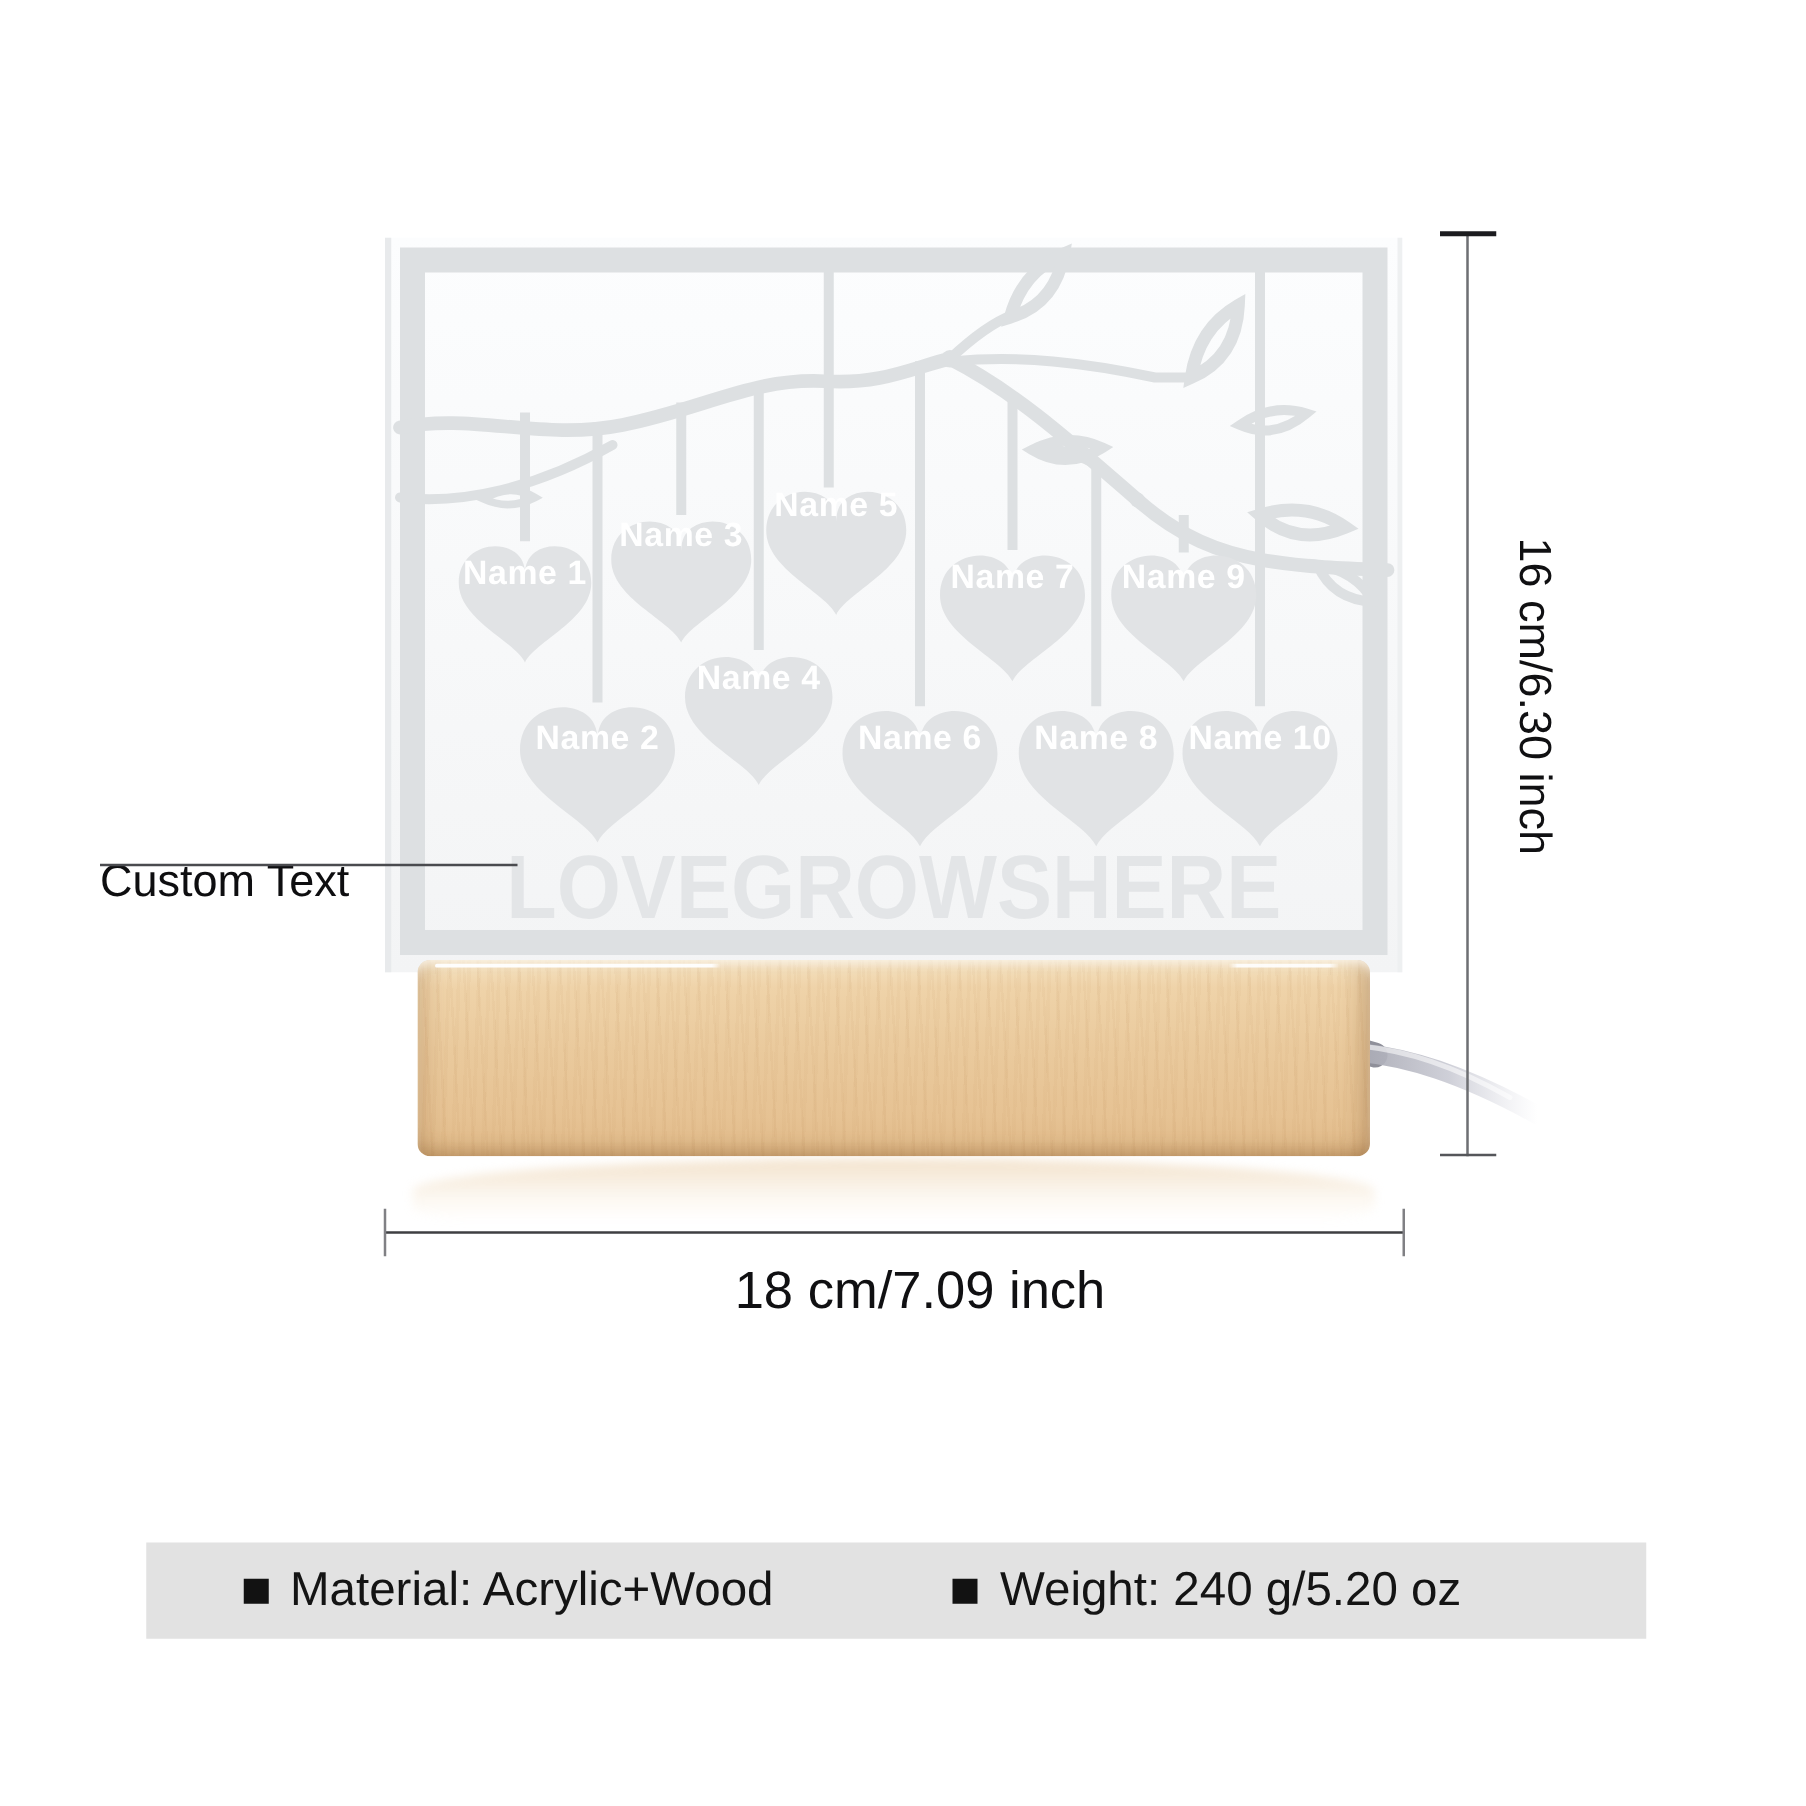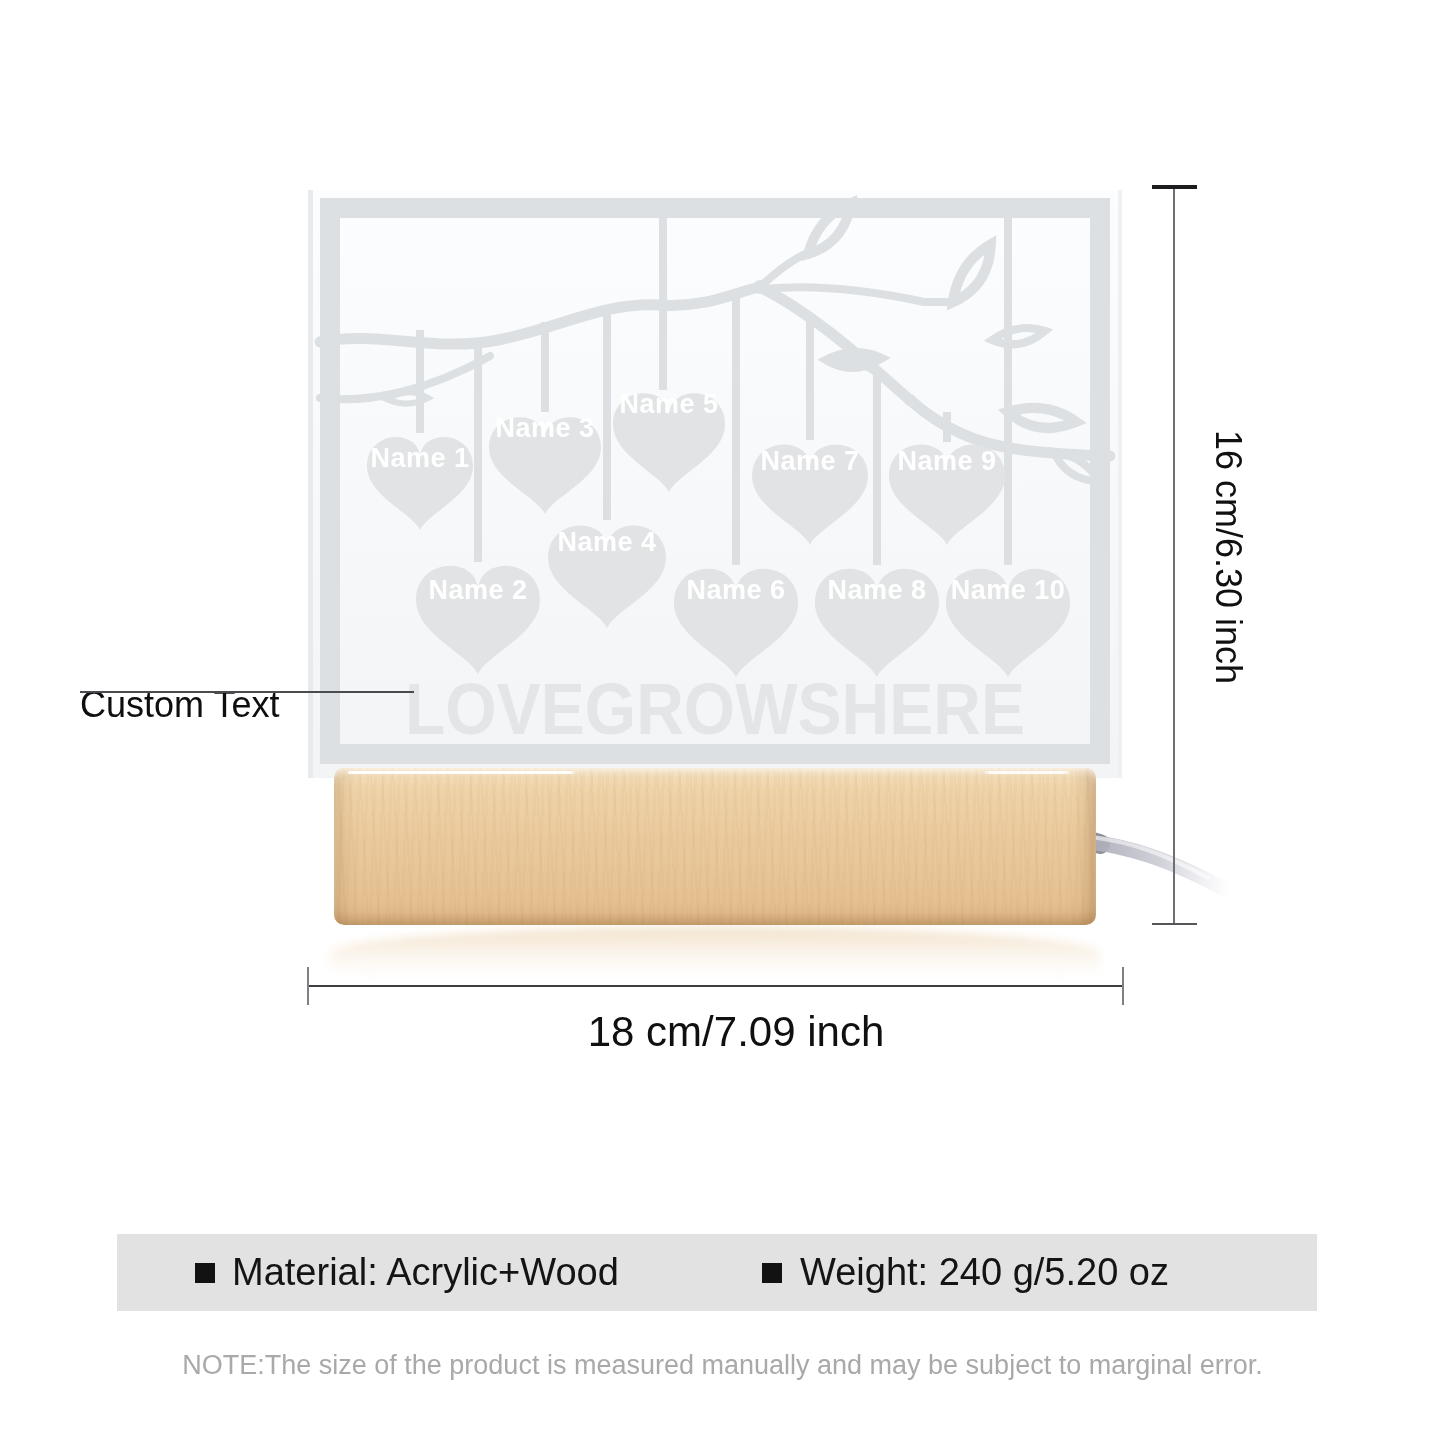--- a/index.html
+++ b/index.html
@@ -187,15 +187,14 @@
   <div class="anno custom-label">Custom Text</div>
   <div class="anno leader"></div>
 
   <div class="spec-bar">
     <div class="bullet b1"></div>
     <div class="spec-text t1">Material: Acrylic+Wood</div>
     <div class="bullet b2"></div>
     <div class="spec-text t2">Weight: 240 g/5.20 oz</div>
   </div>
 
-  <div class="note">NOTE:The size of the product is measured manually and may be subject to marginal error.</div>
 
 </div>
 
 </body></html>

